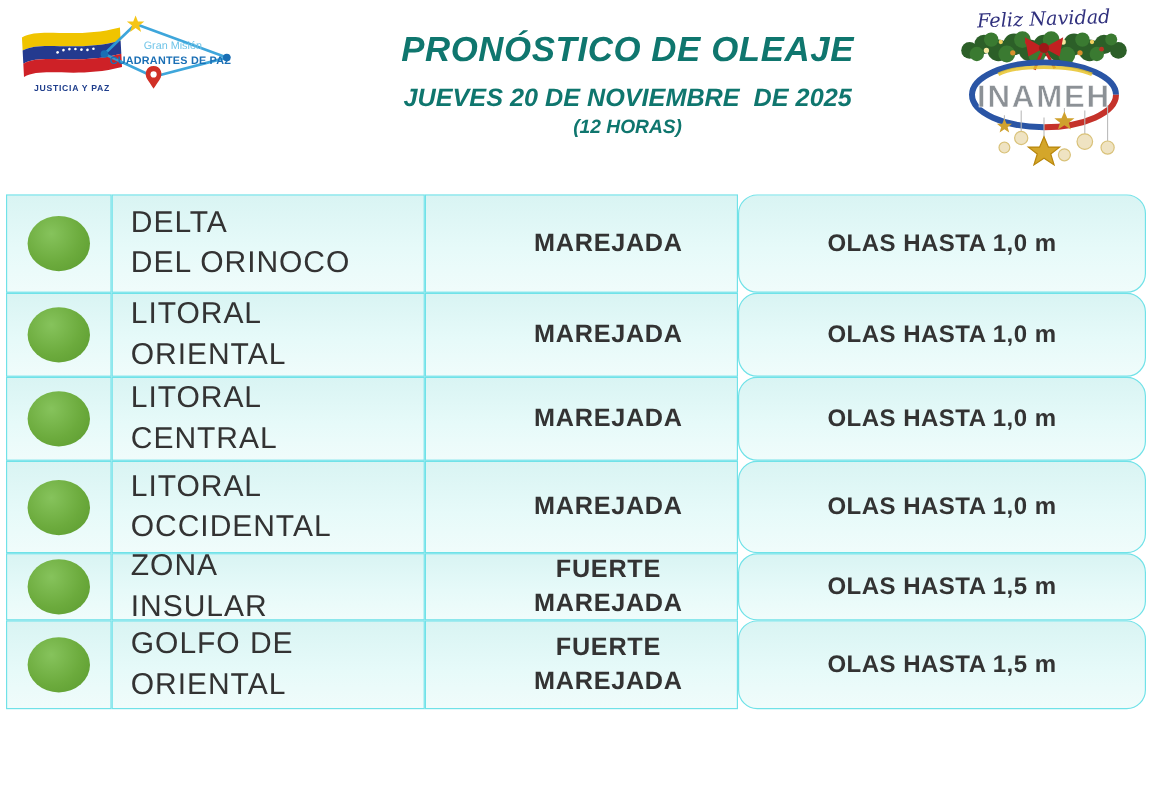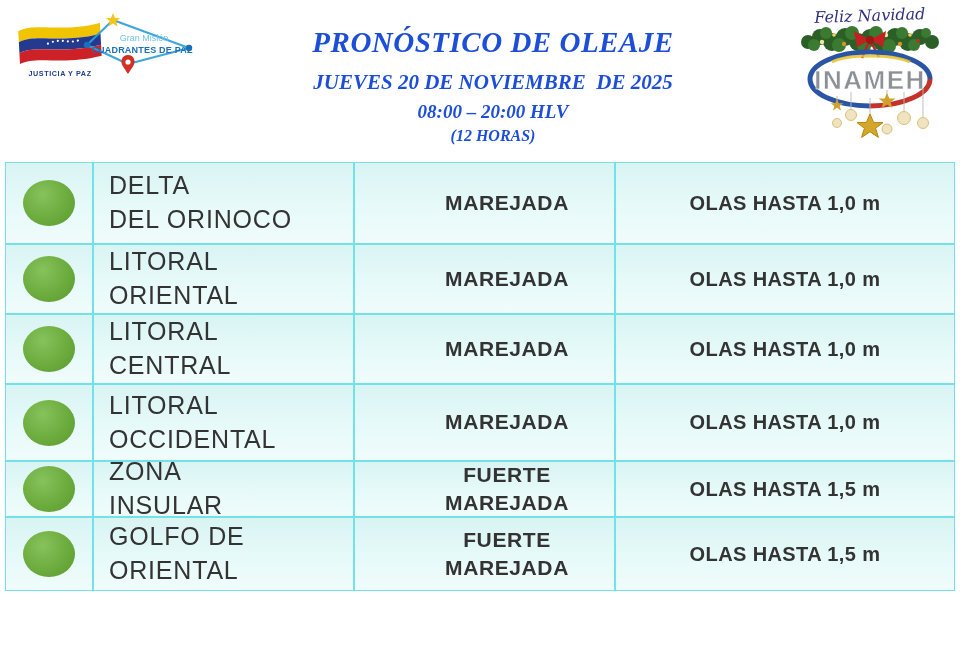--- a/index.html
+++ b/index.html
@@ -4,42 +4,42 @@
 <style>
   html,body{margin:0;padding:0;background:#fff;}
   .page{position:relative;width:960px;height:666px;background:#ffffff;overflow:hidden;
         font-family:"Liberation Sans",sans-serif;}
 
   
   .flag-logo{position:absolute;left:16px;top:18px;}
   .mission-logo{position:absolute;left:82px;top:10px;}
   .inameh-logo{position:absolute;left:792px;top:2px;}
 
-  .titles{position:absolute;left:238px;top:27px;width:510px;text-align:center;color:#1d4ed8;font-family:Liberation Serif, serif;}
+  .titles{position:absolute;left:268px;top:27px;width:510px;text-align:center;color:#0f766e;}
   .titles .t-main{font-size:29px;font-weight:bold;font-style:italic;letter-spacing:0.5px;line-height:30px;}
   .titles .t-date{font-size:21px;font-weight:bold;font-style:italic;margin-top:13px;white-space:pre-wrap;}
   .titles .t-time{font-size:19px;font-weight:bold;font-style:italic;margin-top:6px;}
   .titles .t-dur{font-size:16px;font-weight:bold;font-style:italic;margin-top:4px;}
 
   
   .forecast-table{position:absolute;left:5px;top:162px;width:950px;display:flex;flex-direction:column;}
   .t-row{display:flex;width:100%;}
   .t-row:nth-child(1){height:82px;}
   .t-row:nth-child(2){height:70px;}
   .t-row:nth-child(3){height:70px;}
   .t-row:nth-child(4){height:77px;}
   .t-row:nth-child(5){height:56px;}
   .t-row:nth-child(6){height:74px;}
 
   .cell{border:1px solid #70e2e8;background:linear-gradient(180deg,#d9f4f3 0%,#e6faf9 55%,#f0fcfb 100%);
         box-sizing:border-box;display:flex;align-items:center;}
   .c-status{width:88px;justify-content:center;}
   .c-zone{width:261px;padding-left:15px;}
   .c-cond{width:261px;justify-content:center;text-align:center;padding-left:45px;}
-  .c-wave{flex:1;justify-content:center;text-align:right;}
+  .c-wave{flex:1;justify-content:center;text-align:right;border-radius:16px;}
 
   .zone-label{font-size:25px;font-weight:normal;color:#333;letter-spacing:0.8px;
               white-space:pre-line;line-height:1.35;}
   .cond-label{font-size:21px;font-weight:bold;color:#333;letter-spacing:0.6px;
               white-space:pre-line;line-height:1.35;}
   .wave-label{font-size:20px;font-weight:bold;color:#333;letter-spacing:0.4px;}
 
   .status-dot{width:52px;height:46px;border-radius:50%;
               background:radial-gradient(circle at 38% 32%,#86c35c 0%,#6cab3d 55%,#5a9a2e 100%);}
 </style>
@@ -80,21 +80,20 @@
       <path d="M46 45 C40 45 37.6 51.5 41 56.5 C43.2 59.6 46 64 46 64 C46 64 48.8 59.6 51 56.5 C54.4 51.5 52 45 46 45 Z" fill="#d03026"></path>
       <circle cx="46" cy="52" r="2.6" fill="#ffffff"></circle>
     </g>
     <text x="62" y="31" text-anchor="middle" font-size="9" fill="#6fc4e8">Gran Misión</text>
     <text x="60" y="43" text-anchor="middle" font-size="9" font-weight="bold" fill="#1a6fb5" letter-spacing="0.2">CUADRANTES DE PAZ</text>
   </svg>
 
   <div class="titles">
     <div class="t-main">PRONÓSTICO DE OLEAJE</div>
     <div class="t-date">JUEVES 20 DE NOVIEMBRE  DE 2025</div>
-    <div class="t-time">08:00 – 20:00 HLV</div>
     <div class="t-dur">(12 HORAS)</div>
   </div>
 
   <svg class="inameh-logo" width="156" height="156" viewBox="0 0 156 156">
     <text x="78" y="19" text-anchor="middle" font-size="16" font-style="italic" font-family="DejaVu Serif, serif" fill="#31317e" transform="rotate(-2 78 19)">Feliz Navidad</text>
 
     <g>
       <g fill="#2c5f28">
         <circle cx="16" cy="40" r="7"></circle>
           <circle cx="28" cy="35" r="8"></circle>

